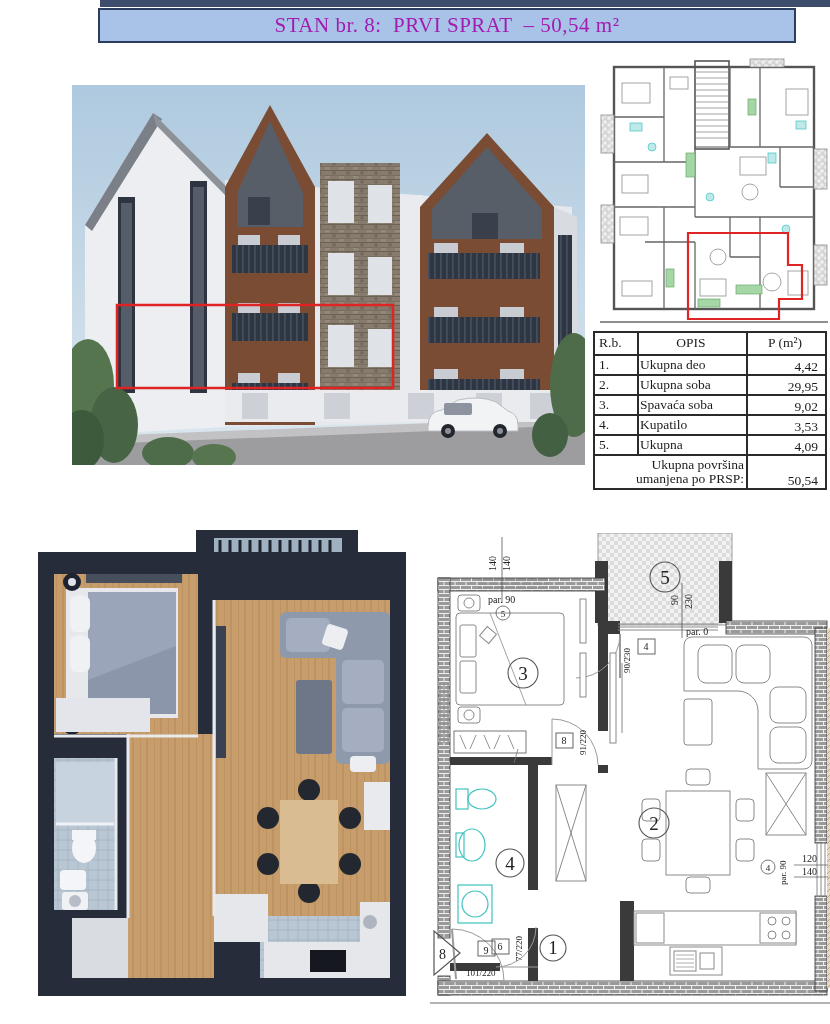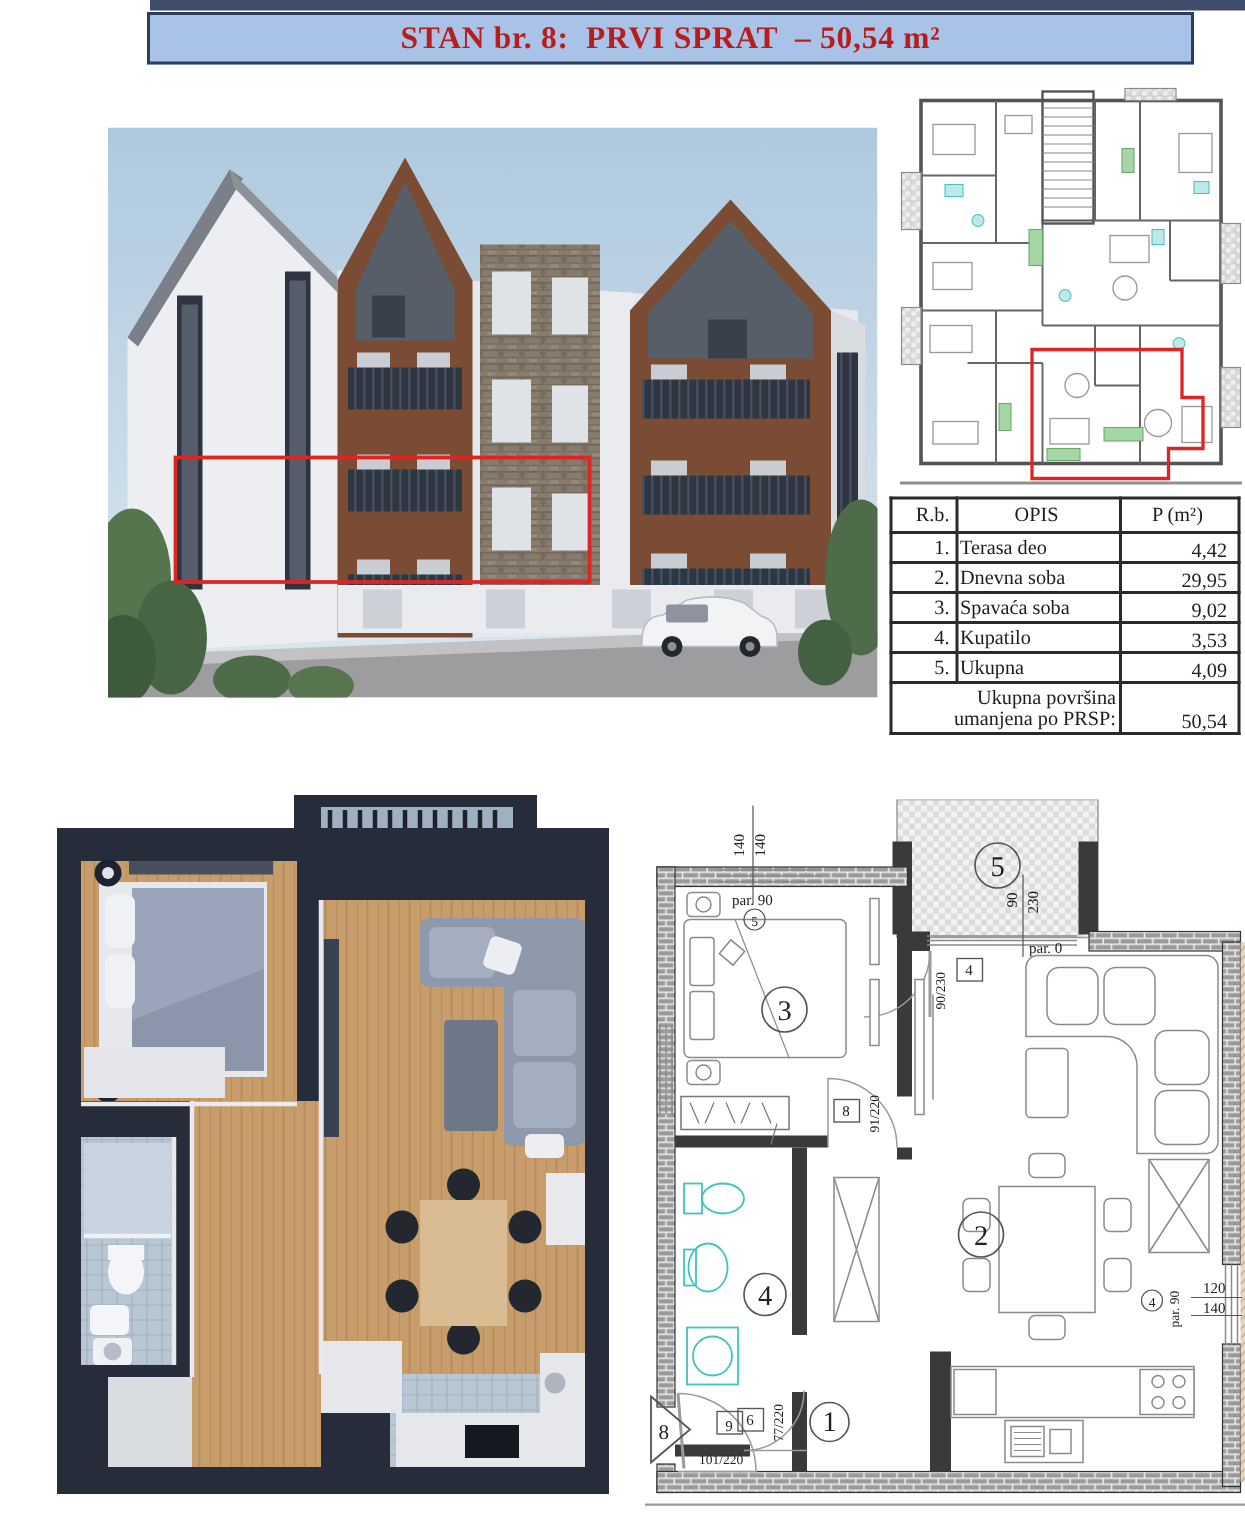--- a/index.html
+++ b/index.html
@@ -9,34 +9,34 @@
   }
   .abs{position:absolute;}
   
   #top-strip{left:100px;top:0;width:730px;height:7px;background:#3d4d6b;}
   #banner{
     left:98px;top:8px;width:694px;height:31px;
     background:#a9c3e8;border:2px solid #2c3e5f;
     display:flex;align-items:center;justify-content:center;
   }
   #banner .t{
-    font-size:21px;font-weight:bold;color:#b91c1c;letter-spacing:.5px;
+    font-size:21px;font-weight:normal;color:#a21caf;letter-spacing:.5px;
     white-space:pre;
   }
   
   #area-table{
     left:593px;top:331px;width:218px;border-collapse:collapse;
     font-size:13.5px;color:#1c1c1c;table-layout:fixed;
   }
   #area-table td,#area-table th{
     border:2px solid #2a2a2a;padding:0 4px;height:18px;
     font-weight:normal;line-height:1.05;
   }
   #area-table th{height:21px;text-align:center;}
-  #area-table .cnum{width:34px;text-align:right;}
+  #area-table .cnum{width:34px;text-align:left;}
   #area-table .cdesc{width:102px;text-align:left;padding-left:1px;}
   #area-table .carea{width:66px;text-align:right;padding-right:7px;vertical-align:bottom;}
   #area-table .total-label{text-align:right;padding:2px 2px;}
   svg text{font-family:"Liberation Serif","DejaVu Serif",serif;}
 </style>
 </head>
 <body>
 
 <div class="abs" id="top-strip"></div>
 <div class="abs" id="banner">
@@ -219,26 +219,26 @@
 
 <table class="abs" id="area-table">
   <tbody>
       <tr>
     <th class="cnum">R.b.</th>
     <th class="cdesc" style="text-align:center">OPIS</th>
     <th class="carea" style="text-align:center;vertical-align:middle">P (m²)</th>
   </tr>
   <tr>
     <td class="cnum">1.</td>
-    <td class="cdesc">Terasa deo</td>
+    <td class="cdesc">Ukupna deo</td>
     <td class="carea">4,42</td>
   </tr>
   <tr>
     <td class="cnum">2.</td>
-    <td class="cdesc">Dnevna soba</td>
+    <td class="cdesc">Ukupna soba</td>
     <td class="carea">29,95</td>
   </tr>
   <tr>
     <td class="cnum">3.</td>
     <td class="cdesc">Spavaća soba</td>
     <td class="carea">9,02</td>
   </tr>
   <tr>
     <td class="cnum">4.</td>
     <td class="cdesc">Kupatilo</td>

